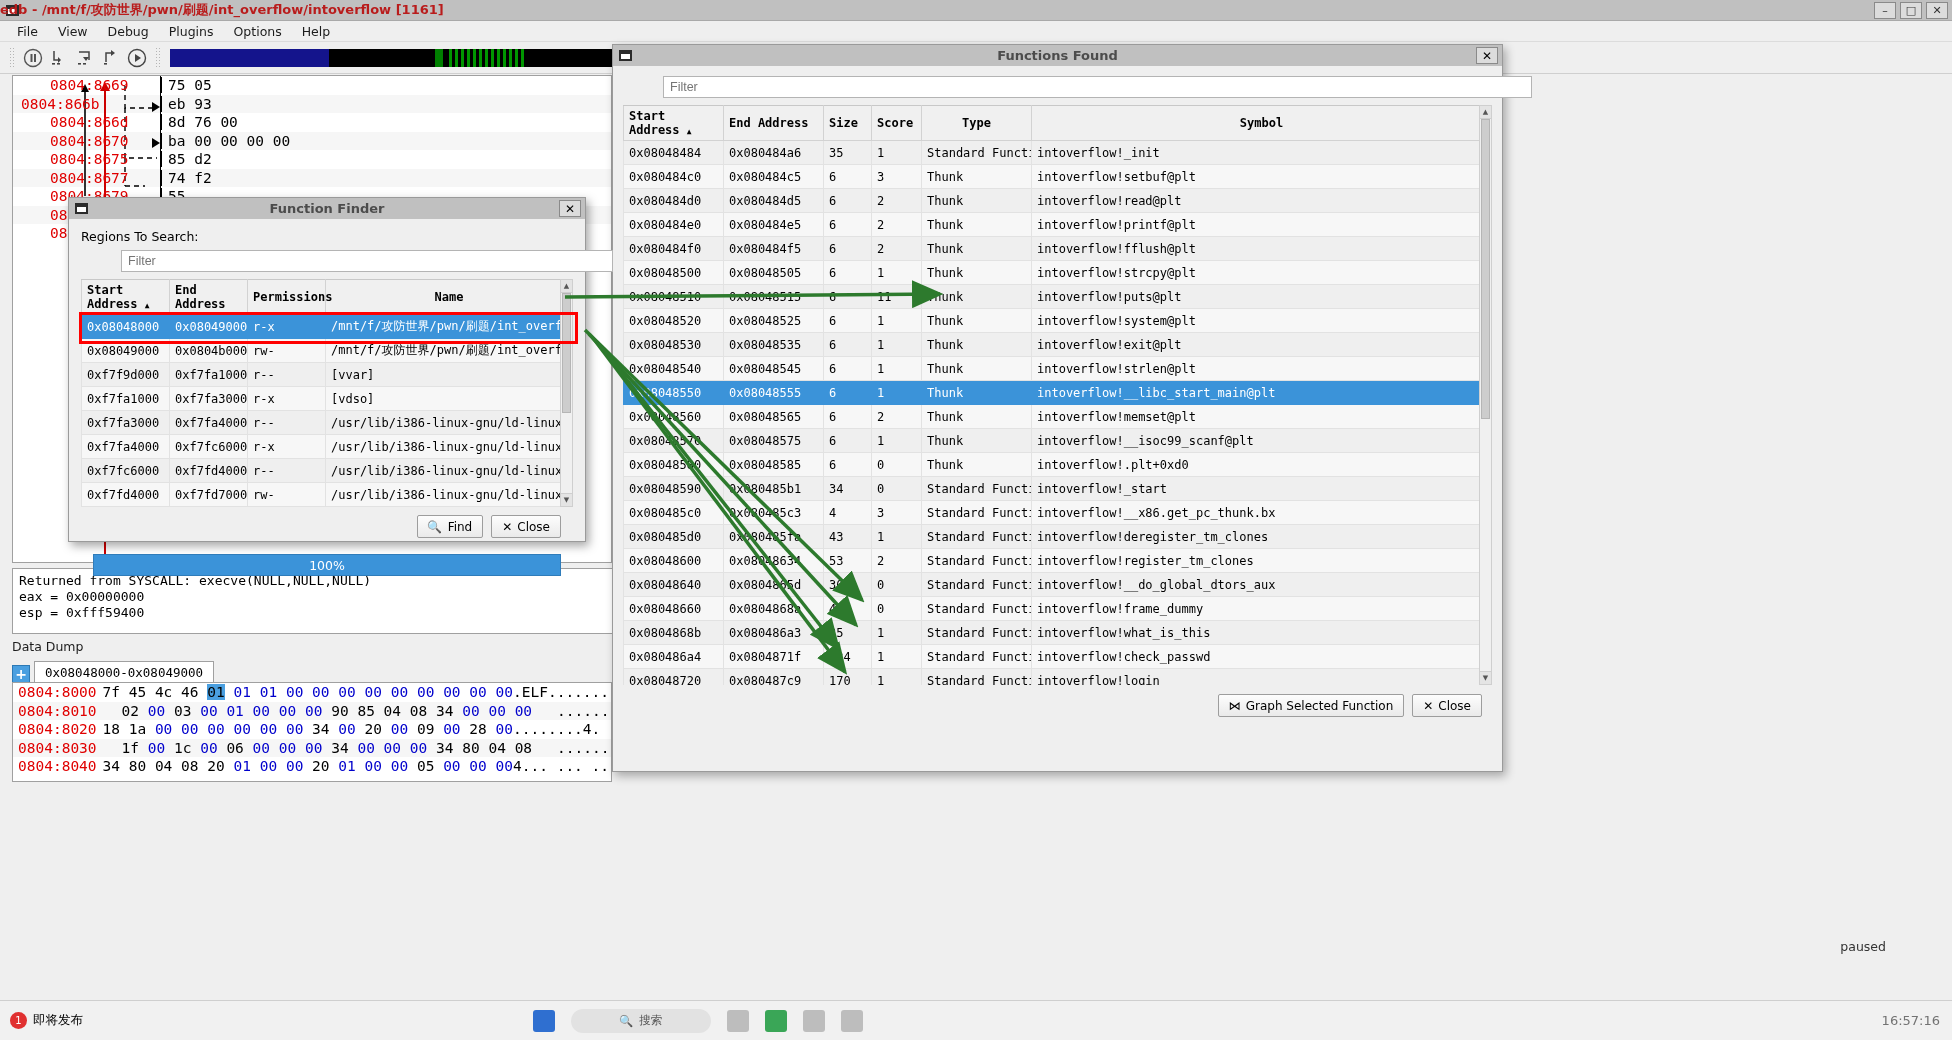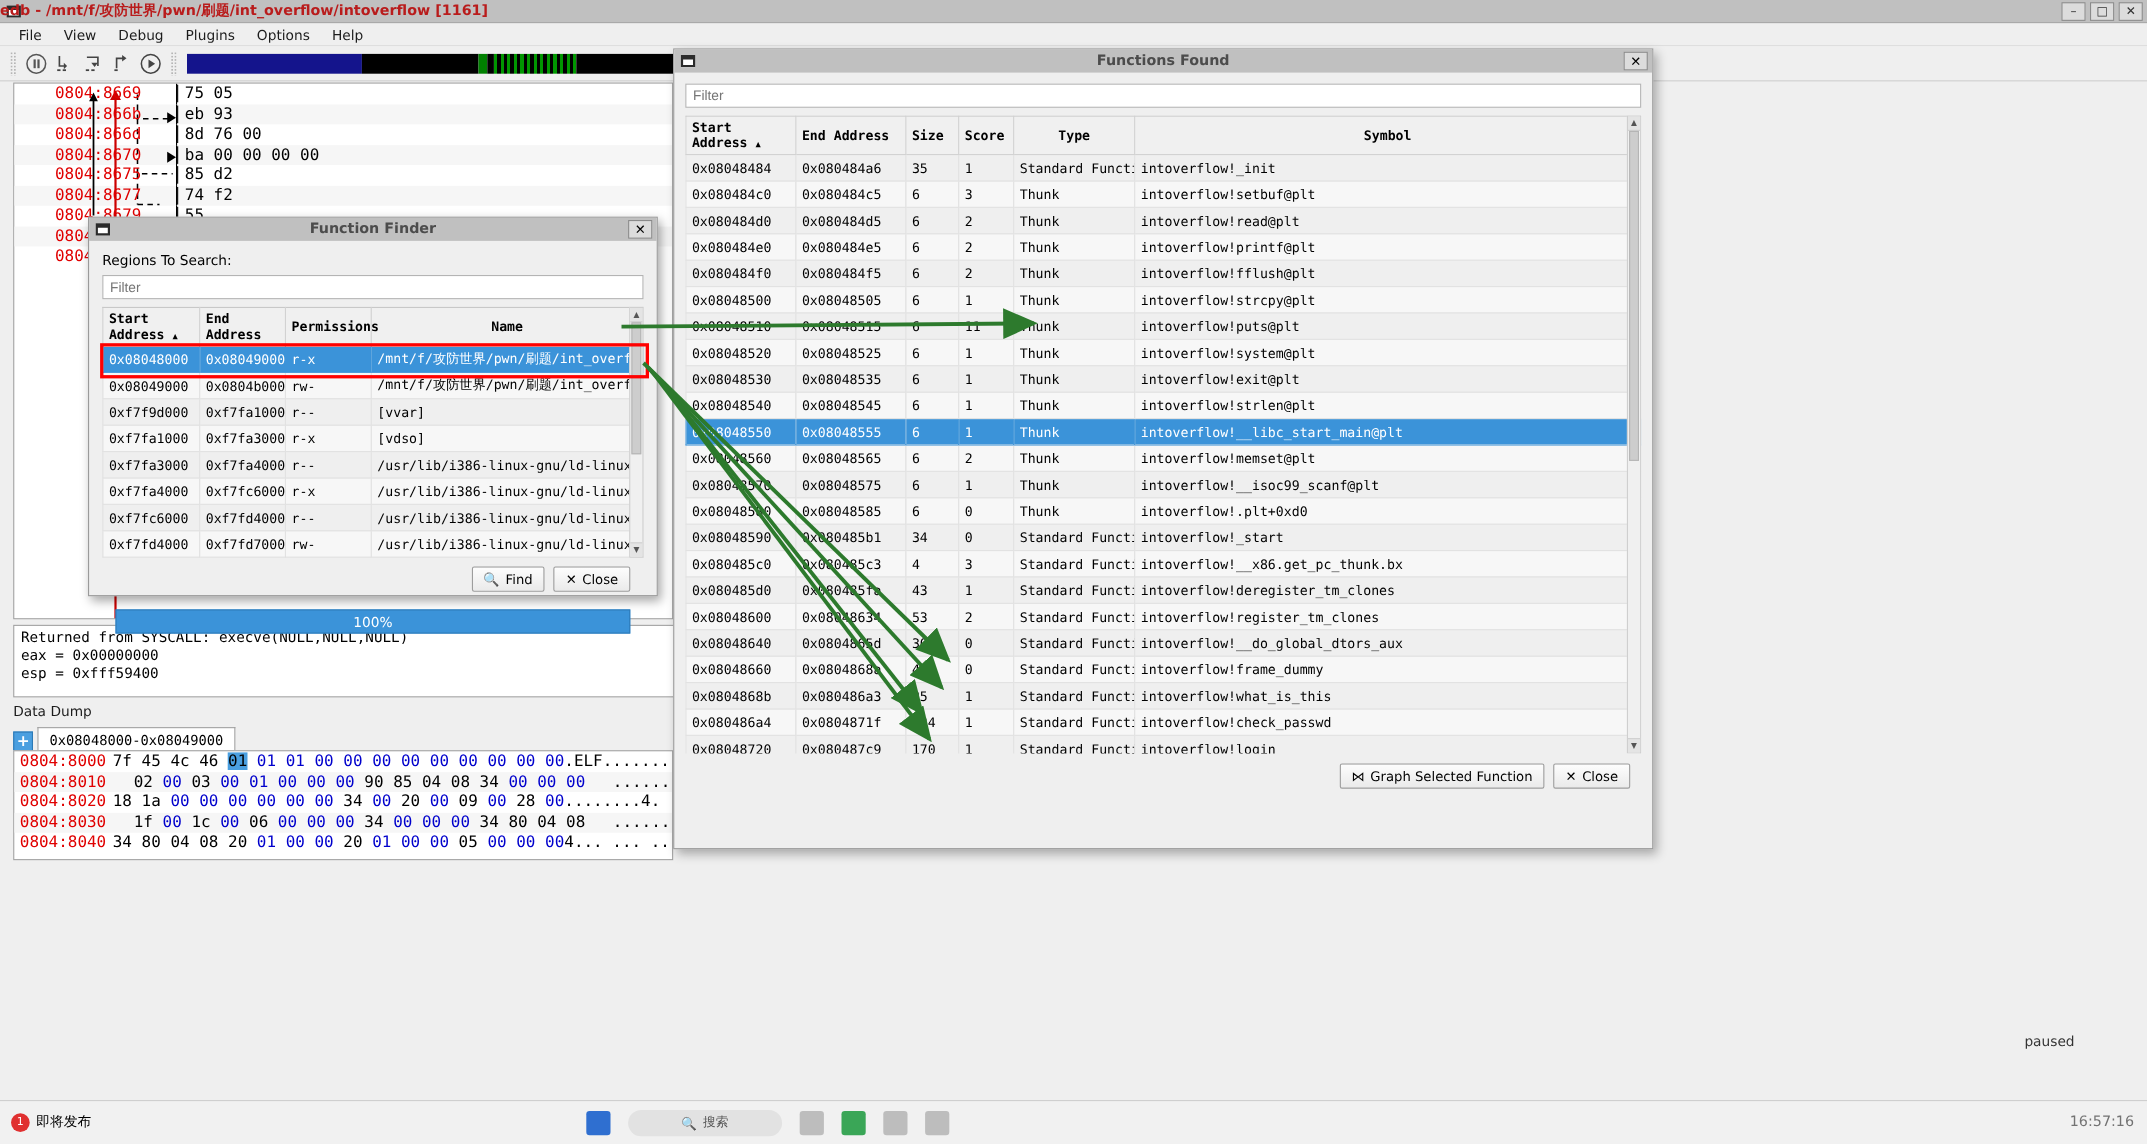--- a/index.html
+++ b/index.html
@@ -132,41 +132,41 @@
   .hex-row.alt { background:#f6f6f6;gap:25px; }
   .hex-addr { color:#e00000; padding-left:5px; width:118px; }
   .hex-bytes { flex:1; }
   .hex-ascii { width:98px; }
   .b0 { color:#000; }
   .bb { color:#0000cc; }
   .bsel { background:#4a9fe0; color:#000; }
 
   
   #fn-finder {
-    position:absolute; left:80px; top:197px; width:518px; height:345px;
+    position:absolute; left:68px; top:197px; width:518px; height:345px;
     background:#efefef; border:1px solid #9a9a9a;
     box-shadow:3px 4px 9px rgba(0,0,0,.35);
   }
   #ff-title {
     height:21px; background:#c0c0c0; display:flex; align-items:center; position:relative;
   }
   #ff-title .tb-icon { width:13px; height:11px; background:#fff; border:2px solid #2b2b2b;
     margin-left:6px; border-top-width:4px; }
   #ff-title .t { position:absolute; left:0; right:0; text-align:center; font-weight:bold;
      font-size:13px; color:#4c4c4c; }
   #ff-title .x {
     position:absolute; right:4px; top:2px; width:22px; height:17px;
     background:#dcdcdc; border:1px solid #8a8a8a; display:flex;
     align-items:center; justify-content:center; font-size:12px;
   }
   #ff-body { padding:10px 12px 0 12px; }
   #ff-label { font-size:12.5px; margin-bottom:6px; }
   .filter-input {
     width:100%; height:22px; background:#fff; border:1px solid #b4b4b4;
-    font-size:12.5px; color:#a8a8a8; padding:2px 6px; line-height:18px;
+    font-size:12.5px; color:#a8a8a8; padding:2px 6px; line-height:18px;margin-left:40px;
   }
   #ff-table-wrap { margin-top:7px; position:relative; }
   table.grid { border-collapse:collapse; width:100%; font-family:"DejaVu Sans Mono", monospace; font-size:12px; table-layout:fixed; }
   table.grid th {
     background:#f0f0f0; border:1px solid #d2d2d2; border-top:1px solid #c8c8c8;
     font-weight:bold; padding:3px 5px; text-align:left; font-size:12px;
     font-family:"DejaVu Sans Mono", monospace;
   }
   table.grid td {
     border:1px solid #e2e2e2; padding:3px 5px; white-space:nowrap;
@@ -338,21 +338,21 @@
           <path d="M92 130 V488" stroke="#cc0000" stroke-width="2" fill="none"></path>
           <path d="M112 10 v22 h32" stroke="#000" stroke-width="1.4" fill="none" stroke-dasharray="5,4"></path>
           <path d="M139 26 l8 5 l-8 5 z" fill="#000"></path>
           <path d="M112 32 v50 h32" stroke="#000" stroke-width="1.4" fill="none" stroke-dasharray="5,4"></path>
           <path d="M139 62 l8 5 l-8 5 z" fill="#000"></path>
           <path d="M112 82 v28" stroke="#000" stroke-width="1.4" fill="none" stroke-dasharray="5,4"></path>
           <path d="M112 110 h20" stroke="#000" stroke-width="1.4" fill="none" stroke-dasharray="5,4"></path>
         </svg>
         <div id="disasm-rows">
             <div class="dis-row"><div class="dis-gutter" style="display: flex; align-items: center; justify-content: flex-end;"><div class="dis-addr">0804:8669</div></div><div class="dis-bytes">75 05</div></div>
-            <div class="dis-row alt"><div class="dis-gutter" style="display: flex; align-items: center; justify-content: flex-end;"><div class="dis-addr">0804:866b</div></div><div class="dis-bytes">eb 93</div></div>
+            <div class="dis-row alt"><div class="dis-gutter" style="display: flex; align-items: center; justify-content: flex-start;"><div class="dis-addr">0804:866b</div></div><div class="dis-bytes">eb 93</div></div>
             <div class="dis-row"><div class="dis-gutter" style="display: flex; align-items: center; justify-content: flex-end;"><div class="dis-addr">0804:866d</div></div><div class="dis-bytes">8d 76 00</div></div>
             <div class="dis-row alt"><div class="dis-gutter" style="display: flex; align-items: center; justify-content: flex-end;"><div class="dis-addr">0804:8670</div></div><div class="dis-bytes">ba 00 00 00 00</div></div>
             <div class="dis-row"><div class="dis-gutter" style="display: flex; align-items: center; justify-content: flex-end;"><div class="dis-addr">0804:8675</div></div><div class="dis-bytes">85 d2</div></div>
             <div class="dis-row alt"><div class="dis-gutter" style="display: flex; align-items: center; justify-content: flex-end;"><div class="dis-addr">0804:8677</div></div><div class="dis-bytes">74 f2</div></div>
             <div class="dis-row"><div class="dis-gutter" style="display: flex; align-items: center; justify-content: flex-end;"><div class="dis-addr">0804:8679</div></div><div class="dis-bytes">55</div></div>
             <div class="dis-row alt"><div class="dis-gutter" style="display: flex; align-items: center; justify-content: flex-end;"><div class="dis-addr">0804:86a5</div></div><div class="dis-bytes">89 e5</div></div>
             <div class="dis-row"><div class="dis-gutter" style="display: flex; align-items: center; justify-content: flex-end;"><div class="dis-addr">0804:86a7</div></div><div class="dis-bytes">83 ec 18</div></div>
           </div>
       </div>
 

